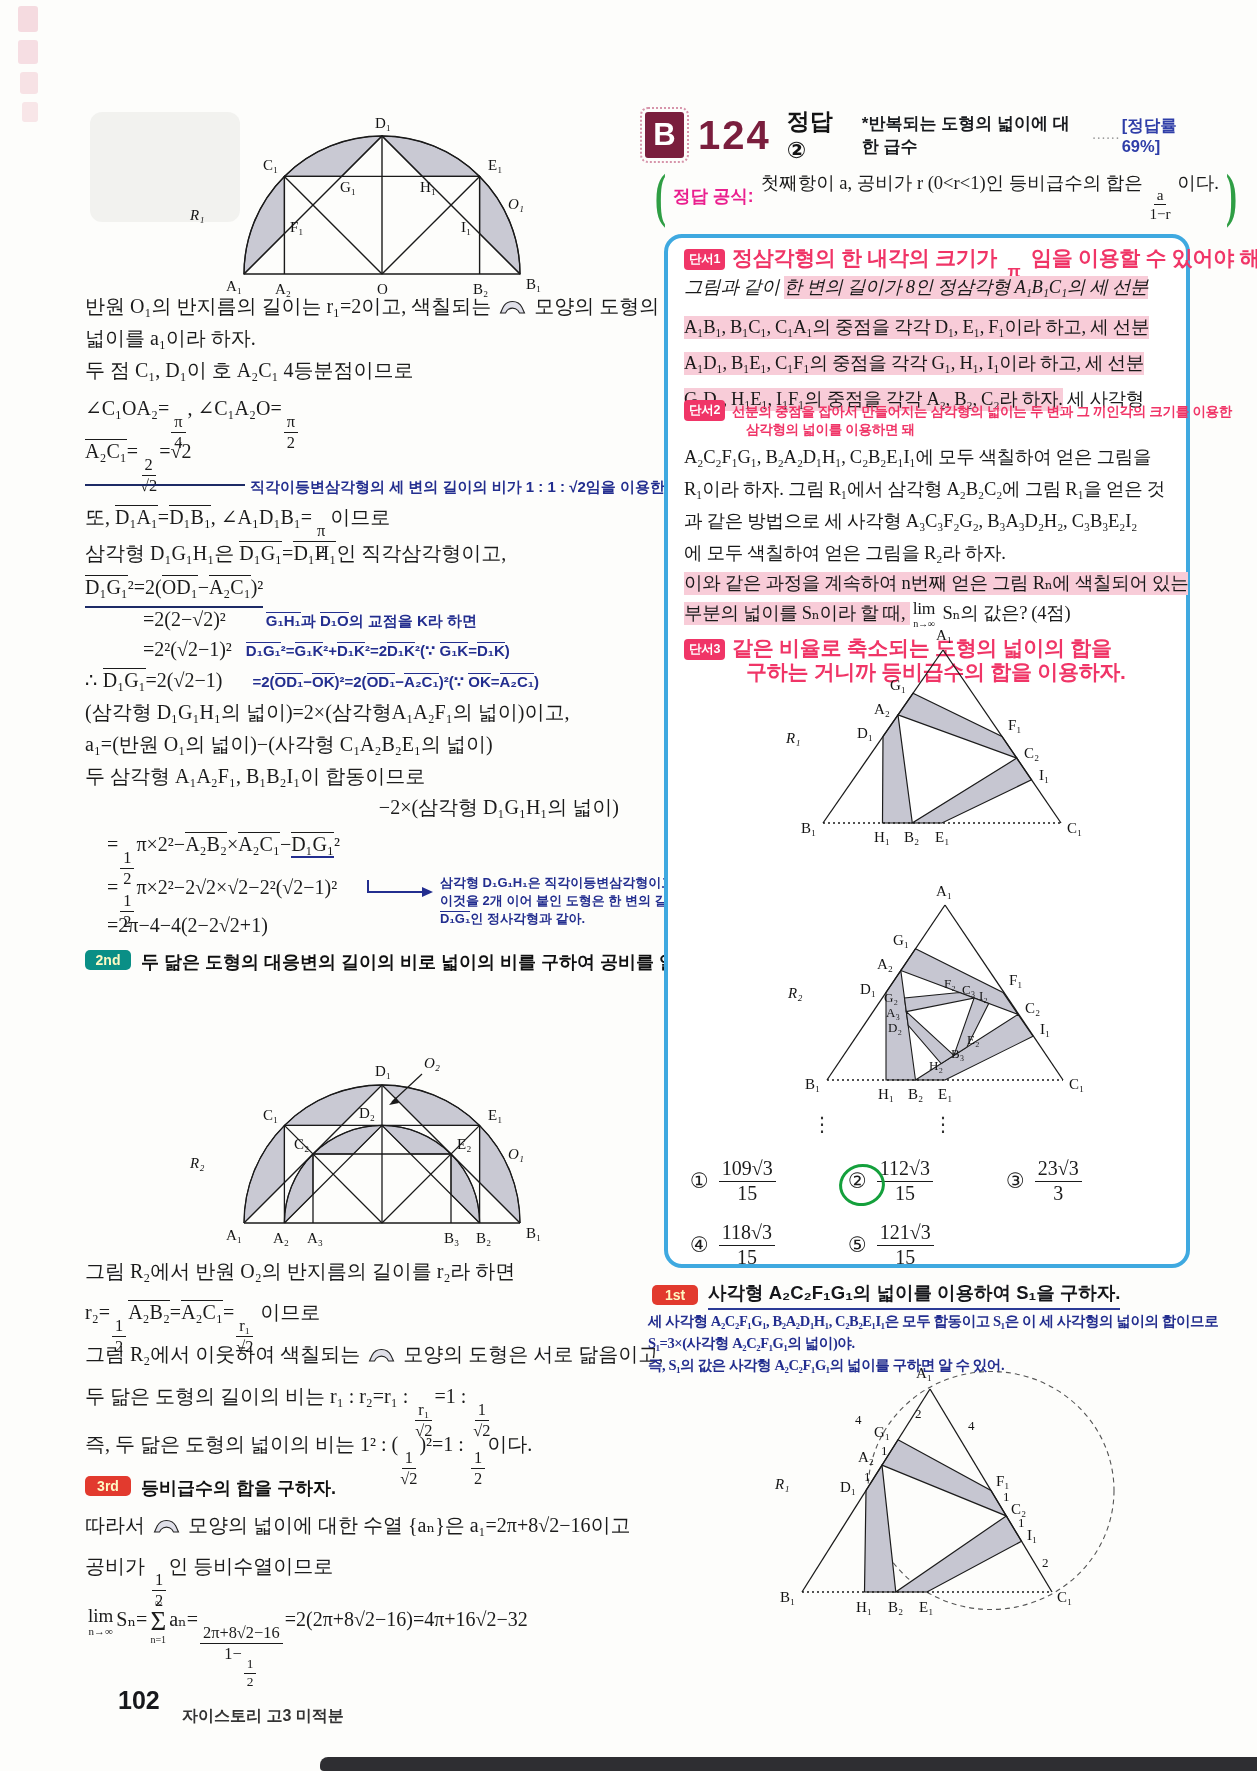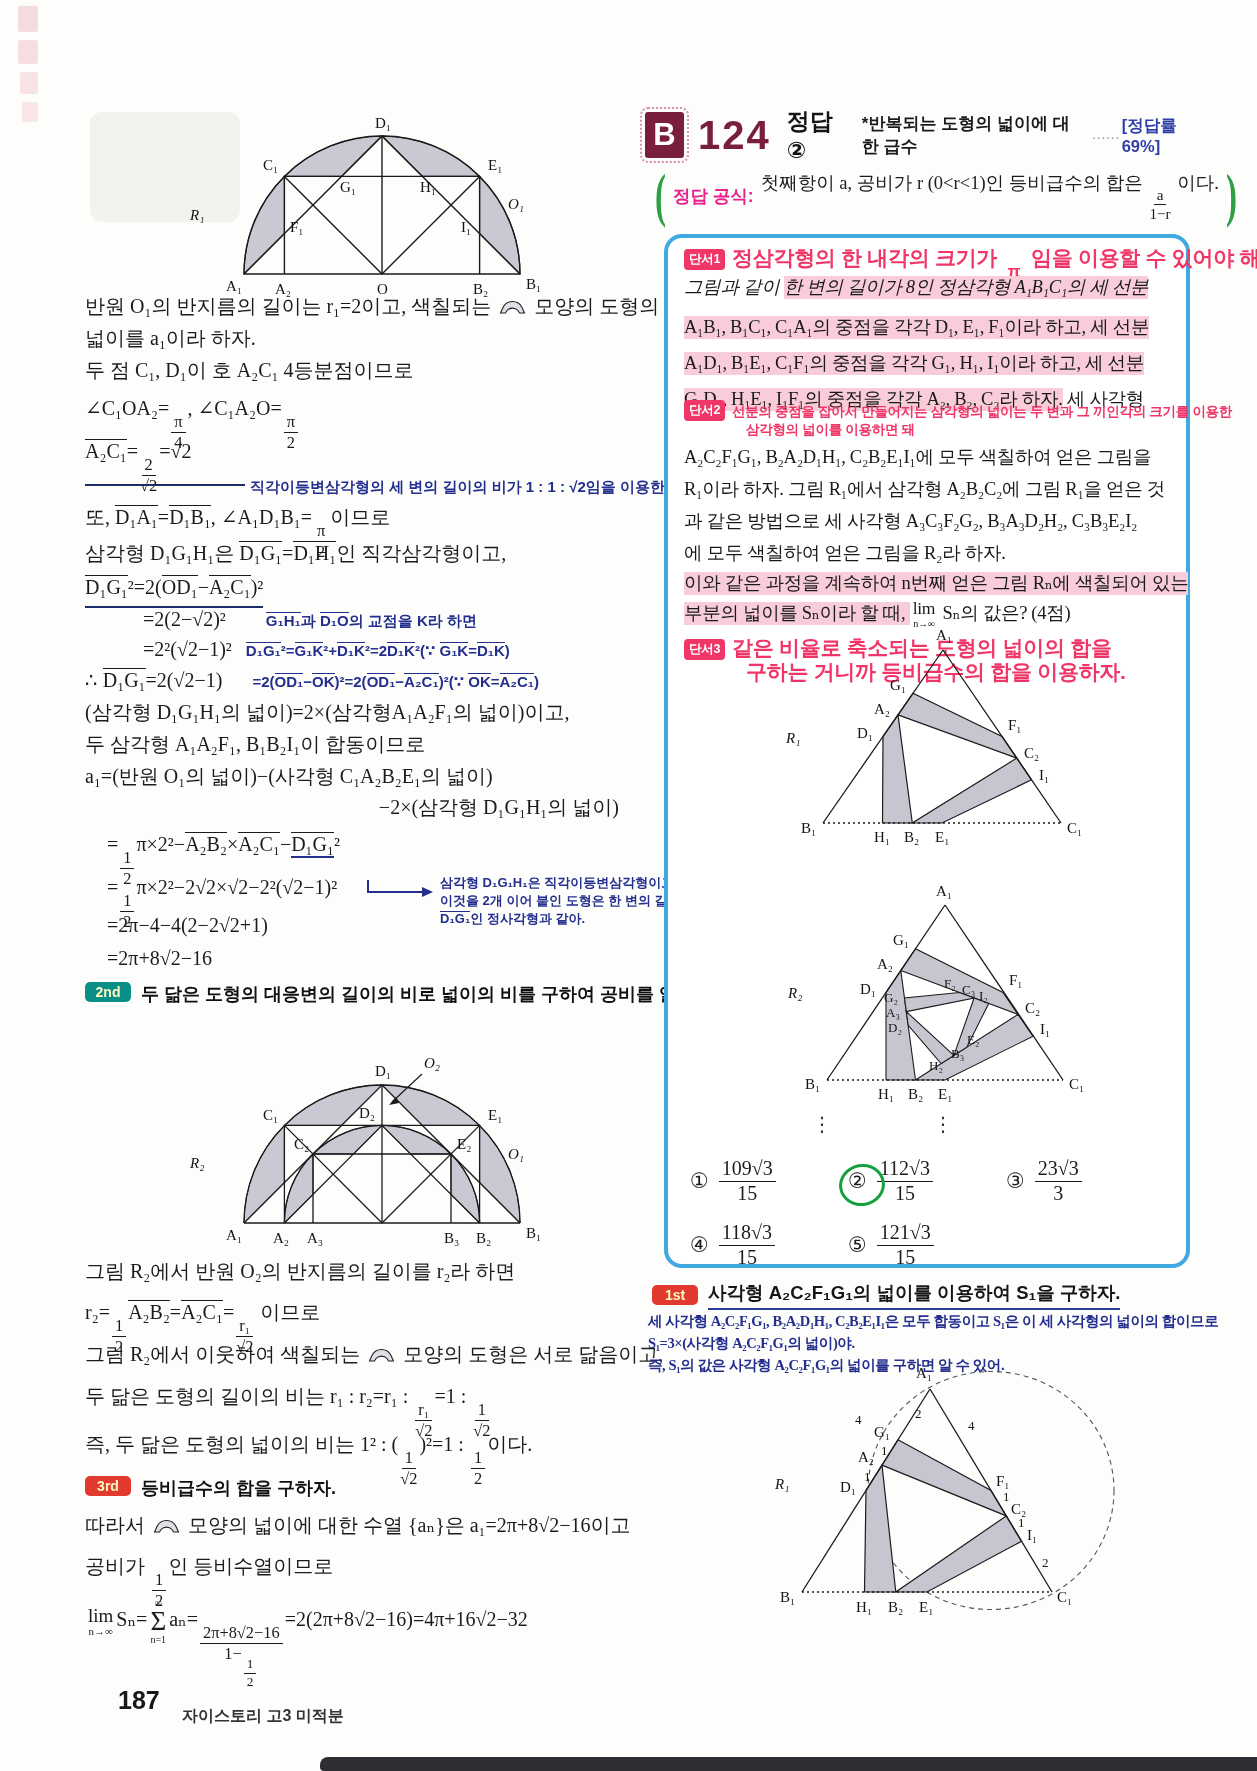--- a/index.html
+++ b/index.html
@@ -150,33 +150,32 @@
       </div>
     <div class="ln h30 row">
         <span class="i2">=2²(√2−1)²</span>
         <span class="bnote" style="margin-left:14px"><span class="ov">D₁G₁</span>²=<span class="ov">G₁K</span>²+<span class="ov">D₁K</span>²=2<span class="ov">D₁K</span>²(∵ <span class="ov">G₁K</span>=<span class="ov">D₁K</span>)</span>
       </div>
     <div class="ln h32 row">
         <span>∴ <span class="ov">D₁G₁</span>=2(√2−1)</span>
         <span class="bnote" style="margin-left:30px">=2(<span class="ov">OD₁</span>−<span class="ov">OK</span>)²=2(<span class="ov">OD₁</span>−<span class="ov">A₂C₁</span>)²(∵ <span class="ov">OK</span>=<span class="ov">A₂C₁</span>)</span>
       </div>
     <div class="ln h32">(삼각형 D₁G₁H₁의 넓이)=2×(삼각형A₁A₂F₁의 넓이)이고,</div>
+    <div class="ln h32">a₁=(반원 O₁의 넓이)−(사각형 C₁A₂B₂E₁의 넓이)</div>
     <div class="ln h32">두 삼각형 A₁A₂F₁, B₁B₂I₁이 합동이므로</div>
-    <div class="ln h32">a₁=(반원 O₁의 넓이)−(사각형 C₁A₂B₂E₁의 넓이)</div>
     <div class="ln h30 ral">−2×(삼각형 D₁G₁H₁의 넓이)</div>
     <div class="ln h44 i1">=<span class="fr">
           <span class="fn">1</span>
           <span class="fd">2</span>
         </span>π×2²−<span class="ov">A₂B₂</span>×<span class="ov">A₂C₁</span>−<span class="ov bund">D₁G₁</span>²</div>
     <div class="ln h42 i1">=<span class="fr">
           <span class="fn">1</span>
           <span class="fd">2</span>
         </span>π×2²−2√2×√2−2²(√2−1)²</div>
     <div class="ln h34 i1">=2π−4−4(2−2√2+1)</div>
-    <div class="ln h32 i1">=2π+8√2−16</div>
     <div class="ln h38"><span class="badge teal">2nd</span><span class="btext">두 닮은 도형의 대응변의 길이의 비로 넓이의 비를 구하여 공비를 알아내자.</span></div>
   </div>
 
   <svg class="abs" style="left:366px;top:880px" width="70" height="20" viewBox="0 0 70 20">
     <path d="M2,0 L2,12 L58,12" stroke="#232e8f" fill="none" stroke-width="2"></path>
     <path d="M56,7 L67,12 L56,17 Z" fill="#232e8f"></path>
   </svg>
   <div class="abs bnote3" style="left:440px;top:874px;">
     <div>삼각형 D₁G₁H₁은 직각이등변삼각형이고,</div>
     <div>이것을 2개 이어 붙인 도형은 한 변의 길이가</div>
@@ -465,16 +464,16 @@
     <text class="sl sm" x="160" y="56">2</text>
     <text class="sl sm" x="100" y="62">4</text>
     <text class="sl sm" x="213" y="68">4</text>
     <text class="sl sm" x="126" y="93">1</text>
     <text class="sl sm" x="109" y="119">1</text>
     <text class="sl sm" x="248" y="139">1</text>
     <text class="sl sm" x="263" y="165">1</text>
     <text class="sl sm" x="287" y="205">2</text>
   </svg>
 
-  <div class="abs footer-num" style="left:118px;top:1686px;">187</div>
+  <div class="abs footer-num" style="left:118px;top:1686px;">102</div>
   <div class="abs footer-title" style="left:182px;top:1694px;margin-top:12px;">자이스토리 고3 미적분</div>
 
 </div>
 
 </body></html>

